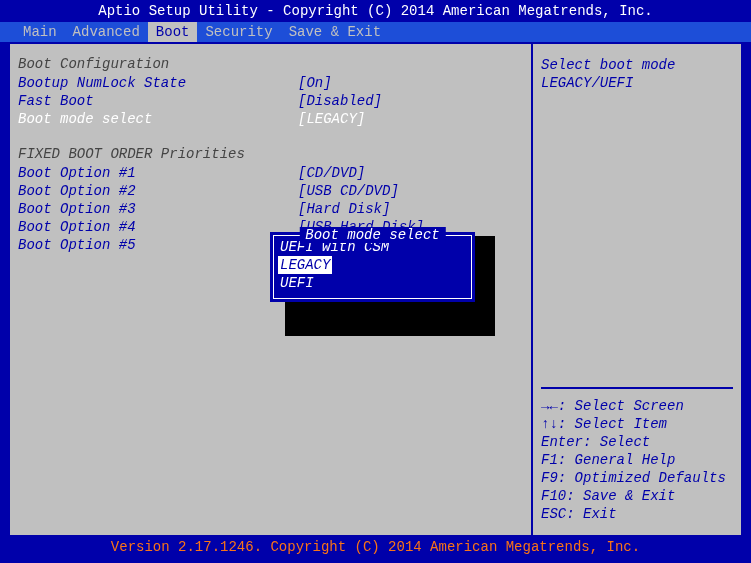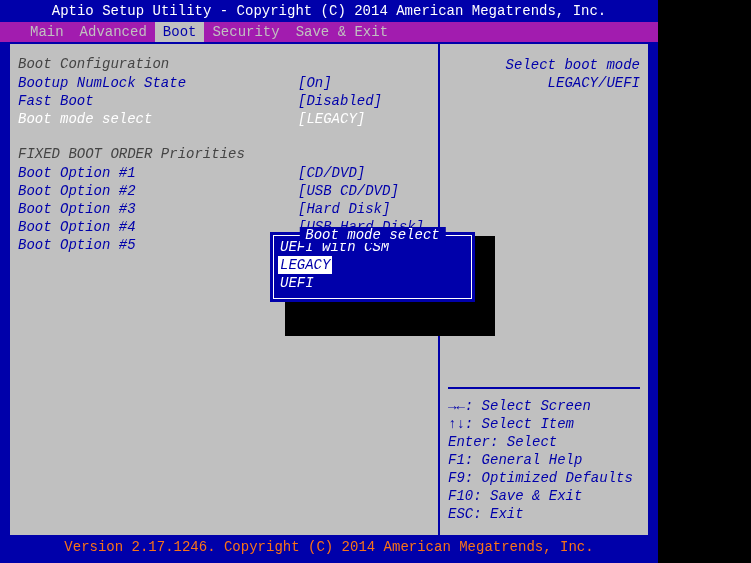--- a/index.html
+++ b/index.html
@@ -5,38 +5,38 @@
 * { margin: 0; padding: 0; box-sizing: border-box; }
 body {
   width: 751px;
   height: 563px;
   background: #000;
   font-family: 'Courier New', monospace;
   font-size: 14px;
   overflow: hidden;
 }
 .outer {
-  width: 658px;
+  width: 751px;
   height: 563px;
   background: #0000AA;
   position: relative;
 }
 .header {
   height: 22px;
   background: #0000AA;
   color: #fff;
   text-align: center;
   line-height: 22px;
   font-size: 14px;
 }
 .tabs {
   height: 20px;
-  background: #a21caf;
-  display: flex;
-  padding-left: 22px;
+  background: #1d4ed8;
+  display: flex;
+  padding-left: 15px;
 }
 .tab {
   padding: 0 8px;
   color: #C0C0C0;
   line-height: 20px;
   cursor: pointer;
 }
 .tab.active {
   background: #C0C0C0;
   color: #0000AA;
@@ -137,21 +137,20 @@
 }
 .footer {
   height: 20px;
   background: #0000AA;
   color: #f97316;
   text-align: center;
   line-height: 20px;
 }
 .desc-top {
   flex: 1;
-  text-align: right;
 }
 </style>
 </head>
 <body>
 
 <div class="outer">
   <div class="header">Aptio Setup Utility - Copyright (C) 2014 American Megatrends, Inc.</div>
 
   <div class="tabs">
     <div class="tab">Main</div>

